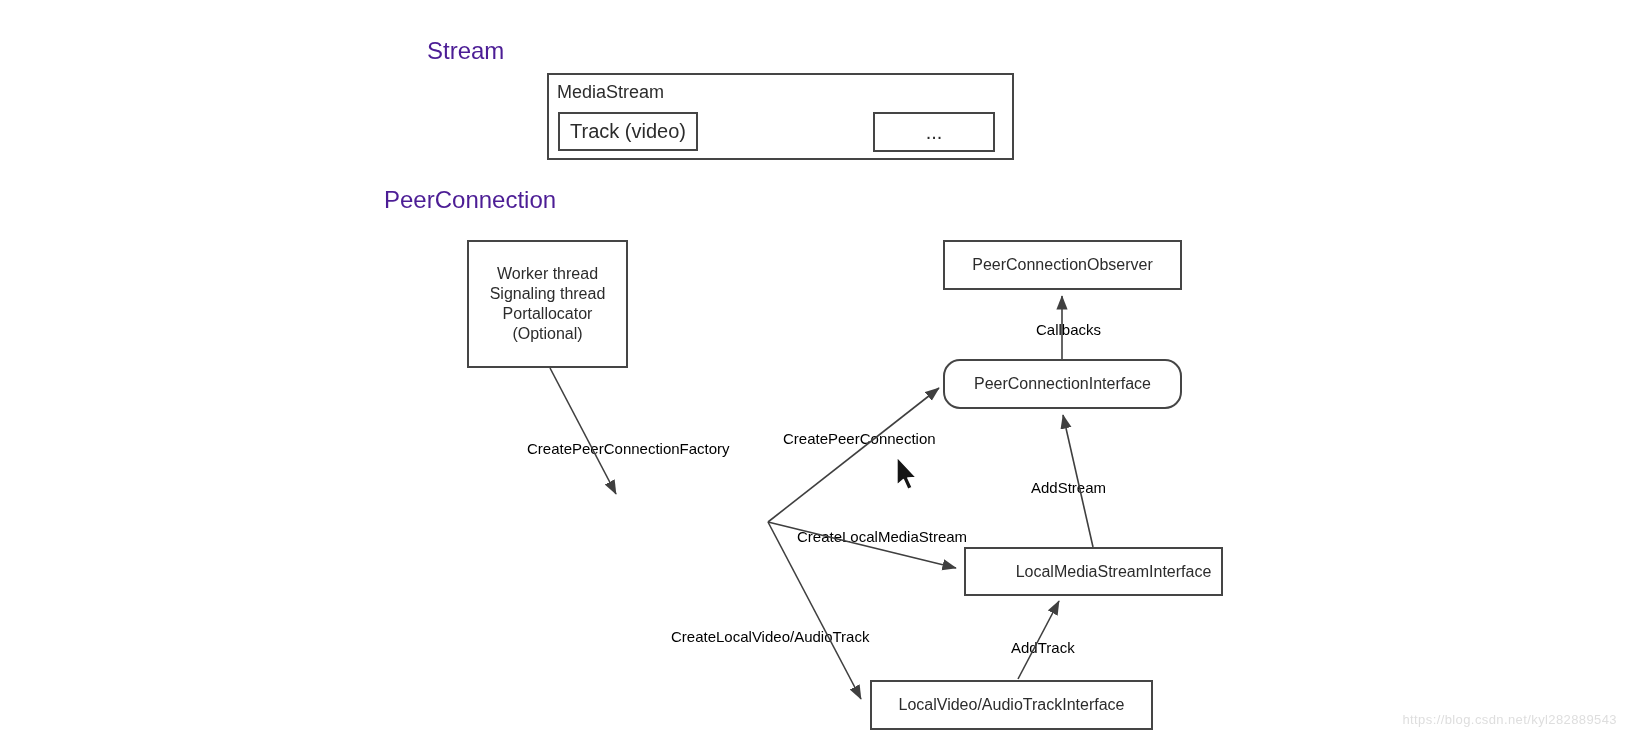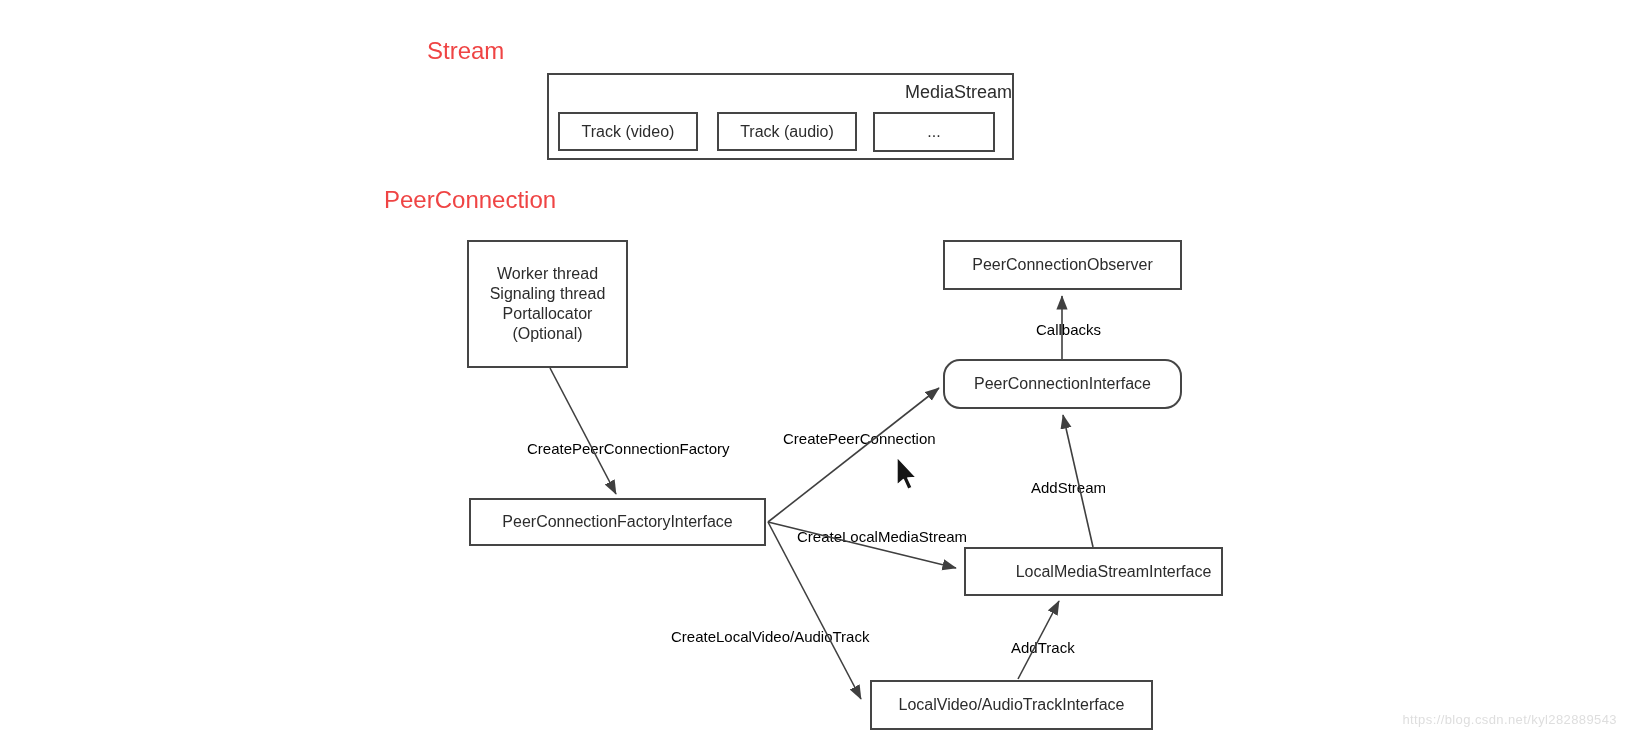--- a/index.html
+++ b/index.html
@@ -9,21 +9,21 @@
     height: 740px;
     background: #ffffff;
     font-family: "Liberation Sans", sans-serif;
     color: #2c2c2c;
     overflow: hidden;
     filter: blur(0.3px);
   }
   .title {
     position: absolute;
     font-size: 24px;
-    color: #ef4444;
+    color: #4c1d95;
     white-space: nowrap;
   }
   .stream-title { left: 427px; top: 37px; }
   .pc-title     { left: 384px; top: 186px; }
 
   .box {
     position: absolute;
     box-sizing: border-box;
     border: 2px solid #454545;
     background: #ffffff;
@@ -31,25 +31,25 @@
   .node {
     display: flex;
     align-items: center;
     justify-content: center;
     font-size: 16px;
     text-align: center;
     white-space: nowrap;
   }
   .ms-outer  { left: 547px; top: 73px;  width: 467px; height: 87px; }
   .ms-header {
-    position: absolute; left: 0; top: 7px; width: 100%;
-    text-align: right; font-size: 18px;
+    position: absolute; left: 8px; top: 7px; width: 100%;
+    text-align: left; font-size: 18px;
   }
   
-  .track { display:flex; align-items:center; justify-content:center; font-size: 16px; }
+  .track { display:flex; align-items:center; justify-content:center; font-size: 20px; }
   .track-video { left: 9px;   top: 37px; width: 140px; height: 39px; }
   .track-audio { left: 168px; top: 37px; width: 140px; height: 39px; }
   .track-more  { left: 324px; top: 37px; width: 122px; height: 40px; }
 
   .worker { left: 467px; top: 240px; width: 161px; height: 128px;
             flex-direction: column; line-height: 20px; }
   .pco  { left: 943px; top: 240px; width: 239px; height: 50px; }
   .pci  { left: 943px; top: 359px; width: 239px; height: 50px; border-radius: 17px; }
   .pcfi { left: 469px; top: 498px; width: 297px; height: 48px; }
   .lmsi { left: 964px; top: 547px; width: 259px; height: 49px; padding-left: 40px; }
@@ -88,34 +88,32 @@
 <body>
 
 <div class="stage">
 
   <div class="title stream-title">Stream</div>
   <div class="title pc-title">PeerConnection</div>
 
   <div class="box ms-outer">
     <div class="ms-header">MediaStream</div>
     <div class="box track track-video">Track (video)</div>
-    <div class="box track track-audio">Track (audio)</div>
     <div class="box track track-more">...</div>
   </div>
 
   <div class="box node pco">PeerConnectionObserver</div>
 
   <div class="box node worker">
     <div>Worker thread</div>
     <div>Signaling thread</div>
     <div>Portallocator</div>
     <div>(Optional)</div>
   </div>
   <div class="box node pci">PeerConnectionInterface</div>
-  <div class="box node pcfi">PeerConnectionFactoryInterface</div>
   <div class="box node lmsi">LocalMediaStreamInterface</div>
   <div class="box node lvat">LocalVideo/AudioTrackInterface</div>
 
   <div class="elabel lbl-create-factory">CreatePeerConnectionFactory</div>
   <div class="elabel lbl-create-pc">CreatePeerConnection</div>
   <div class="elabel lbl-callbacks">Callbacks</div>
   <div class="elabel lbl-add-stream">AddStream</div>
   <div class="elabel lbl-create-lms">CreateLocalMediaStream</div>
   <div class="elabel lbl-create-lvat">CreateLocalVideo/AudioTrack</div>
   <div class="elabel lbl-add-track">AddTrack</div>

